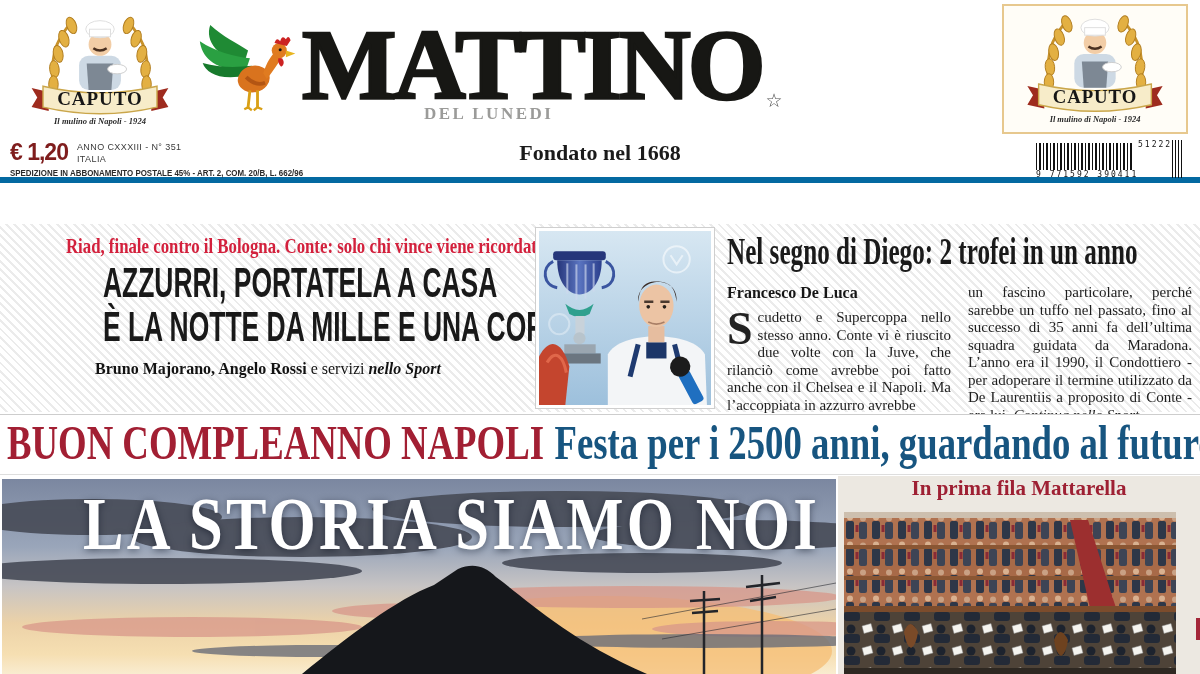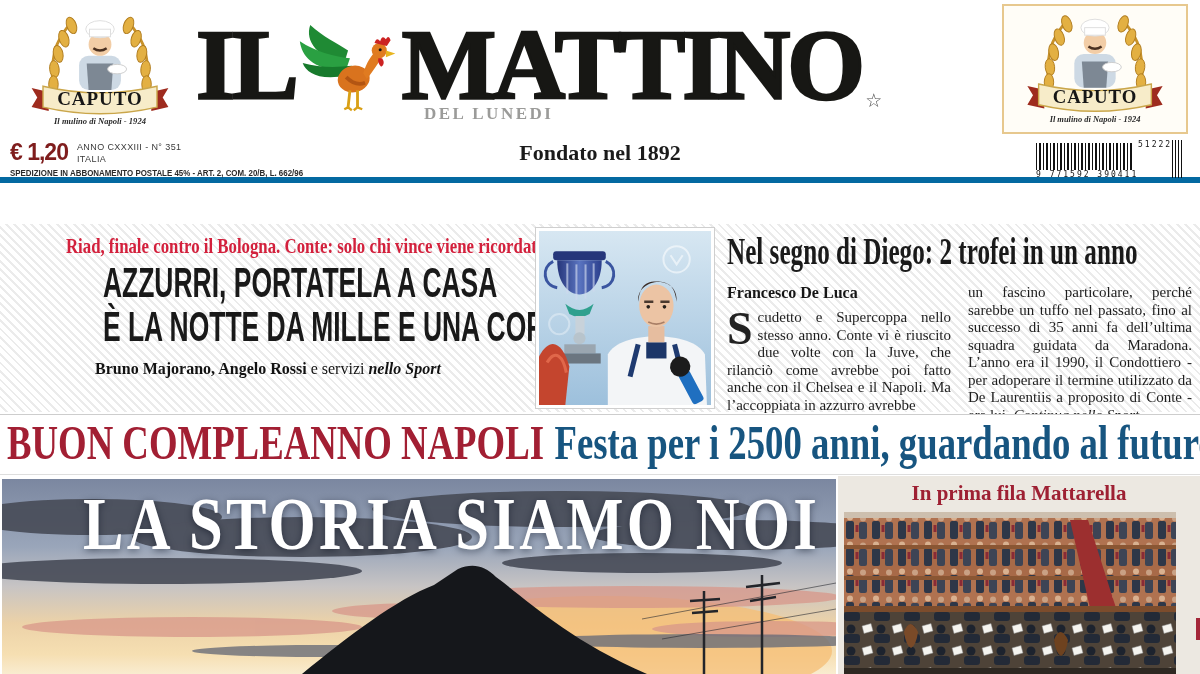--- a/index.html
+++ b/index.html
@@ -63,21 +63,21 @@
   .banner-line{position:absolute;left:7px;bottom:7px;display:flex;gap:14px;align-items:baseline;transform:scaleX(.75);transform-origin:left bottom;white-space:nowrap;}
   .banner-red{font-size:49px;font-weight:bold;color:#a21f33;line-height:1;}
   .banner-blue{font-size:49px;font-weight:bold;color:#175580;line-height:1;}
 
   
   .bottom-left{position:absolute;left:2px;top:479px;width:834px;height:195px;overflow:hidden;background:#9aa5b8;}
   .bottom-left svg{width:100%;height:100%;display:block;}
   .bl-head{position:absolute;left:0;right:0;top:8px;text-align:left;}
   .bl-head span{display:inline-block;font-size:74px;font-weight:bold;color:#fff;letter-spacing:4px;transform:scaleX(.82);transform-origin:center top;white-space:nowrap;text-shadow:0 2px 8px rgba(10,15,30,.5);line-height:1;}
   .bottom-right{position:absolute;left:838px;top:476px;width:362px;height:198px;background:#ece8e1;}
-  .br-kicker{padding-top:5px;text-align:center;font-size:21px;font-weight:bold;color:#9e2033;}
+  .br-kicker{text-align:center;font-size:21px;font-weight:bold;color:#9e2033;}
   .br-photo{position:absolute;left:6px;top:36px;width:332px;height:162px;overflow:hidden;}
   .br-photo svg{width:100%;height:100%;display:block;}
   .edge-mark{position:absolute;right:0;top:142px;width:4px;height:22px;background:#a32638;}
 </style>
 </head>
 <body>
 
 <div id="page">
 
   <div class="header">
@@ -109,21 +109,20 @@
         <rect x="69" y="22" width="22" height="8" fill="#fff" stroke="#ddd"></rect>
         <polygon points="8,84 26,88 26,108 8,104 14,94" fill="#9e2b1e"></polygon>
         <polygon points="152,84 134,88 134,108 152,104 146,94" fill="#9e2b1e"></polygon>
         <path d="M20,82 Q80,96 140,82 L140,104 Q80,118 20,104 Z" fill="#f7ecc9" stroke="#caa64a" stroke-width="1.5"></path>
         <text x="80" y="102" text-anchor="middle" font-family="Liberation Serif, serif" font-size="20" font-weight="bold" fill="#161616" letter-spacing="1">CAPUTO</text>
         <text x="80" y="122" text-anchor="middle" font-family="Liberation Serif, serif" font-size="9" font-style="italic" font-weight="bold" fill="#2c2c2c">Il mulino di Napoli - 1924</text>
       </svg>
     </div>
 
     <div class="masthead">
-      <span class="mast-word">IL</span>
       <svg class="rooster" viewBox="0 0 110 105">
         <path d="M50,45 C22,40 8,22 14,5 C28,18 42,24 54,32 Z" fill="#1f8a34"></path>
         <path d="M52,52 C18,54 5,38 3,22 C20,33 38,38 56,40 Z" fill="#2aa042"></path>
         <path d="M54,58 C24,64 10,56 6,45 C23,50 41,50 58,48 Z" fill="#177a2c"></path>
         <ellipse cx="60" cy="62" rx="17" ry="14" fill="#d9731e" transform="rotate(-12 60 62)"></ellipse>
         <path d="M52,60 q10,10 20,6" stroke="#b35513" stroke-width="4" fill="none"></path>
         <path d="M70,56 C74,44 78,38 84,32 L90,38 C86,46 80,54 74,62 Z" fill="#e07b20"></path>
         <circle cx="87" cy="32" r="8" fill="#e07b20"></circle>
         <path d="M82,24 q2,-7 6,-2 q2,-7 6,-2 q3,-5 5,1 l-4,6 Z" fill="#cc2222"></path>
         <polygon points="94,32 104,35 94,39" fill="#e8b520"></polygon>
@@ -172,21 +171,21 @@
 
     <div class="price-row">
       <span class="price">€ 1,20</span>
       <span class="issue">
         <span>ANNO CXXXIII - N° 351</span><br>
         <span>ITALIA</span>
       </span>
     </div>
     <div class="postal">SPEDIZIONE IN ABBONAMENTO POSTALE 45% - ART. 2, COM. 20/B, L. 662/96</div>
 
-    <div class="founded">Fondato nel 1892</div>
+    <div class="founded">Fondato nel 1668</div>
 
     <div class="barcode">
       <div class="bc-left">
         <div class="bars"></div>
         <div class="bc-num">9 771592 390411</div>
       </div>
       <div class="bc-right">
         <div class="bc-num">51222</div>
         <div class="bars"></div>
       </div>

